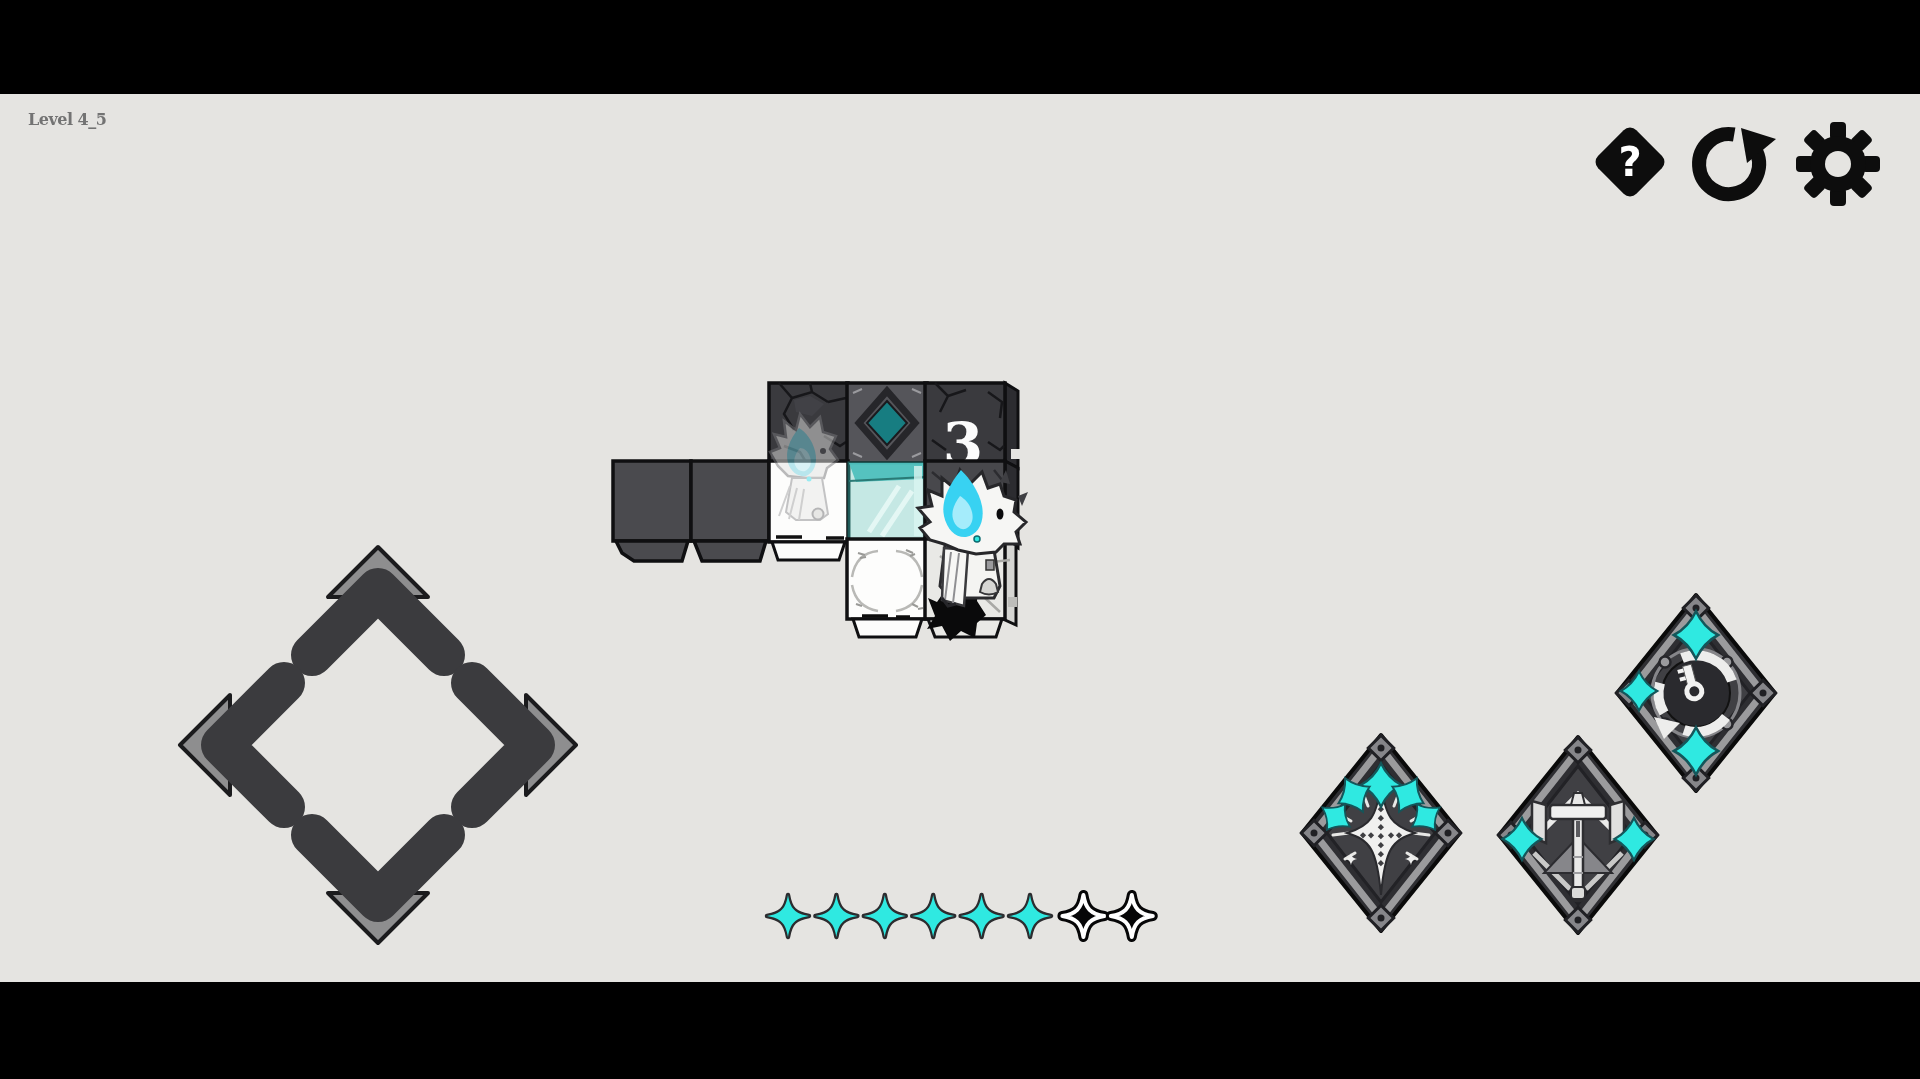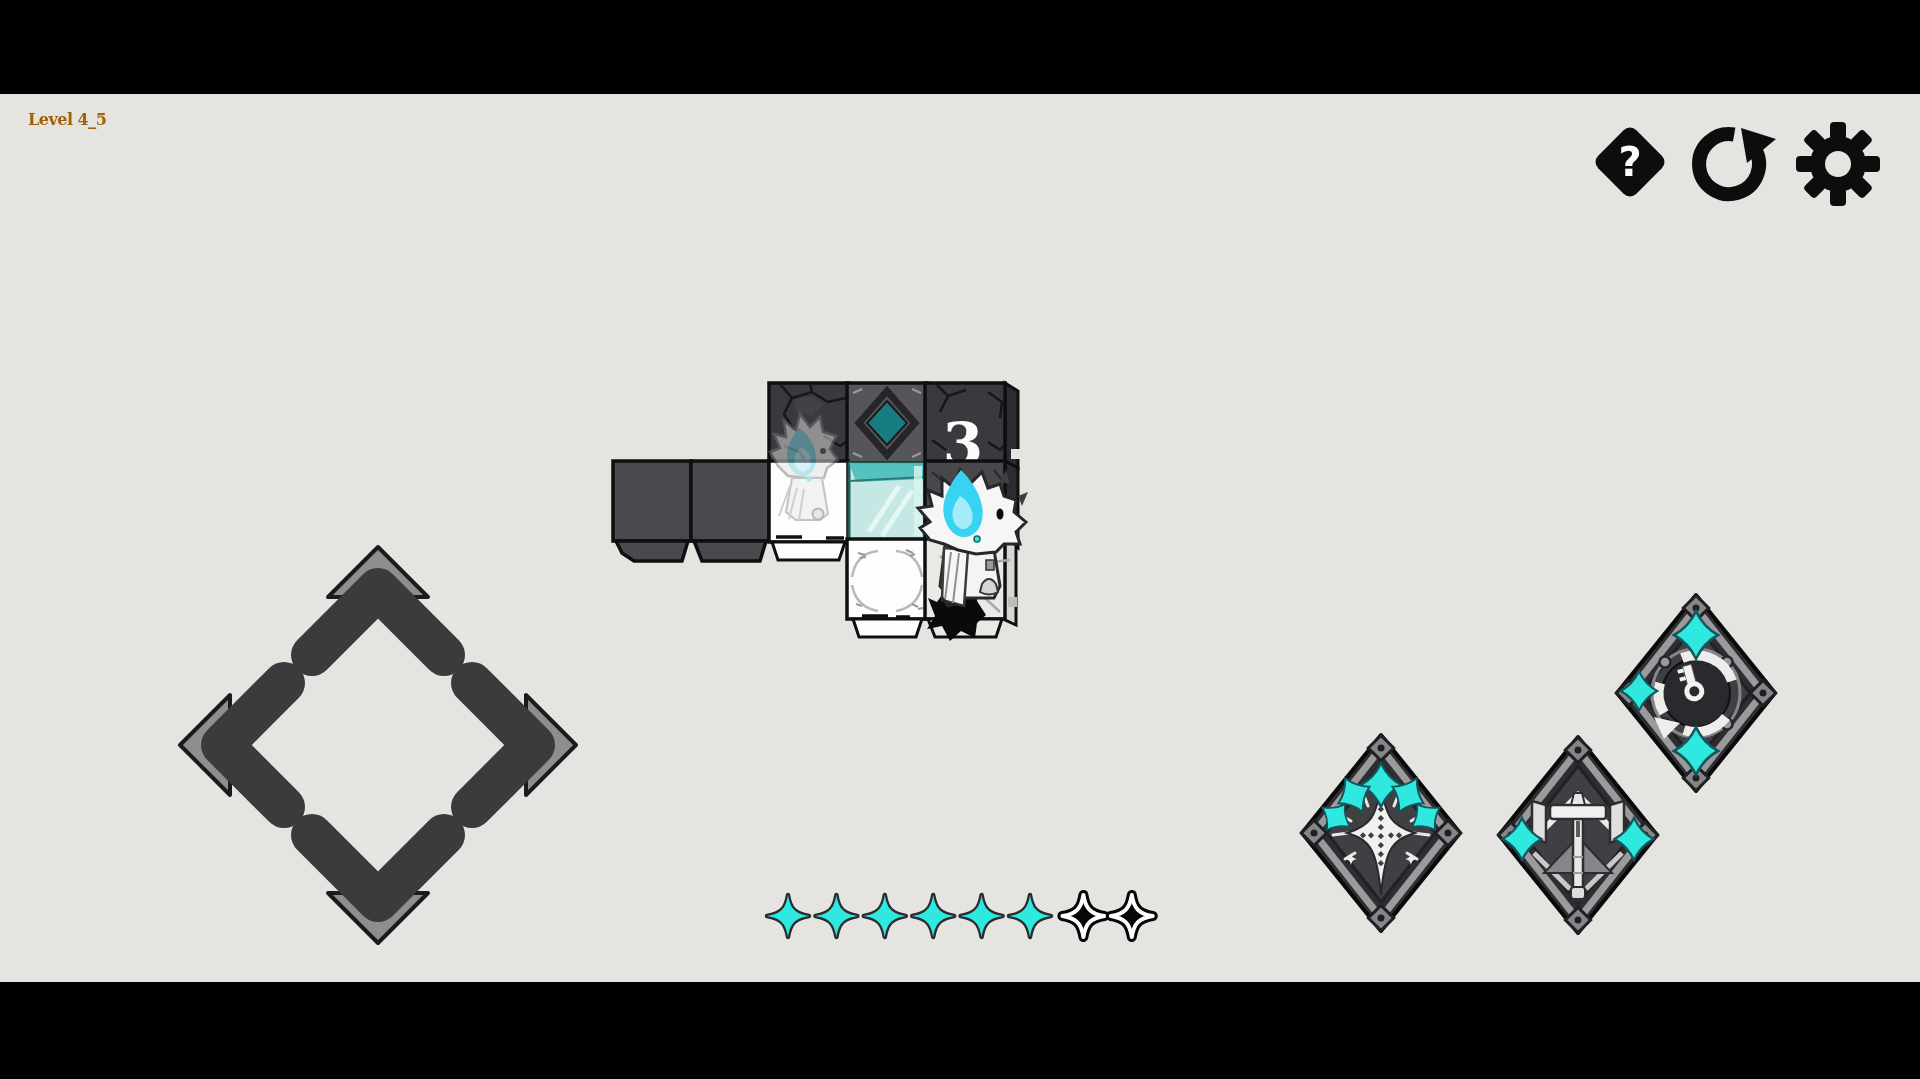--- a/index.html
+++ b/index.html
@@ -1,20 +1,20 @@
 <!DOCTYPE html>
 <html style="--c-background: #e5e4e1; --c-letterbox: #000000; --c-ink: #0d0d0d; --c-cube-face: #4a4a4e; --c-cube-dark: #3a3a3e; --c-cube-side: #2c2c30; --c-tile-white: #fdfdfc; --c-tile-stone: #e9e9e6; --c-emblem-teal: #177d81; --c-glass-band: #4fc0bd; --c-glass-body: #c3e9e5; --c-dpad-dark: #3b3b3e; --c-dpad-light: #8e8e8f; --c-accent: #2fe9e1; --c-flame: #38d2f2; --c-flame-light: #a5ecfb; --c-badge-rim: #2e2e32; --c-badge-frame: #9b9b9d; --c-badge-inner: #404044; --c-badge-white: #f0f0ef; --c-badge-gray: #86868a;"><head>
 <meta charset="utf-8">
 <style>
   html,body{margin:0;padding:0;background:#000;}
   #stage{position:relative;width:1920px;height:1079px;background:var(--c-letterbox,#000);overflow:hidden;
          font-family:"DejaVu Sans", sans-serif;}
   #game-svg{position:absolute;left:0;top:0;width:1920px;height:1079px;}
   #level-label{position:absolute;left:28px;top:110px;font-family:"DejaVu Serif", serif;
-               font-size:16px;letter-spacing:-0.5px;color:#a16207;font-weight:bold;}
+               font-size:16px;letter-spacing:-0.5px;color:#737373;font-weight:bold;}
   
   .f-bg{fill:var(--c-background,#e5e4e1)}
   .f-accent{fill:var(--c-accent,#2fe9e1)}
   .f-cube{fill:var(--c-cube-face,#4a4a4e)}
   .f-cubeD{fill:var(--c-cube-dark,#3a3a3e)}
   .f-cubeSide{fill:var(--c-cube-side,#2c2c30)}
   .f-white{fill:var(--c-tile-white,#fdfdfc)}
   .f-stone{fill:var(--c-tile-stone,#e9e9e6)}
   .f-teal{fill:var(--c-emblem-teal,#177d81)}
   .f-glassBody{fill:var(--c-glass-body,#c3e9e5)}

